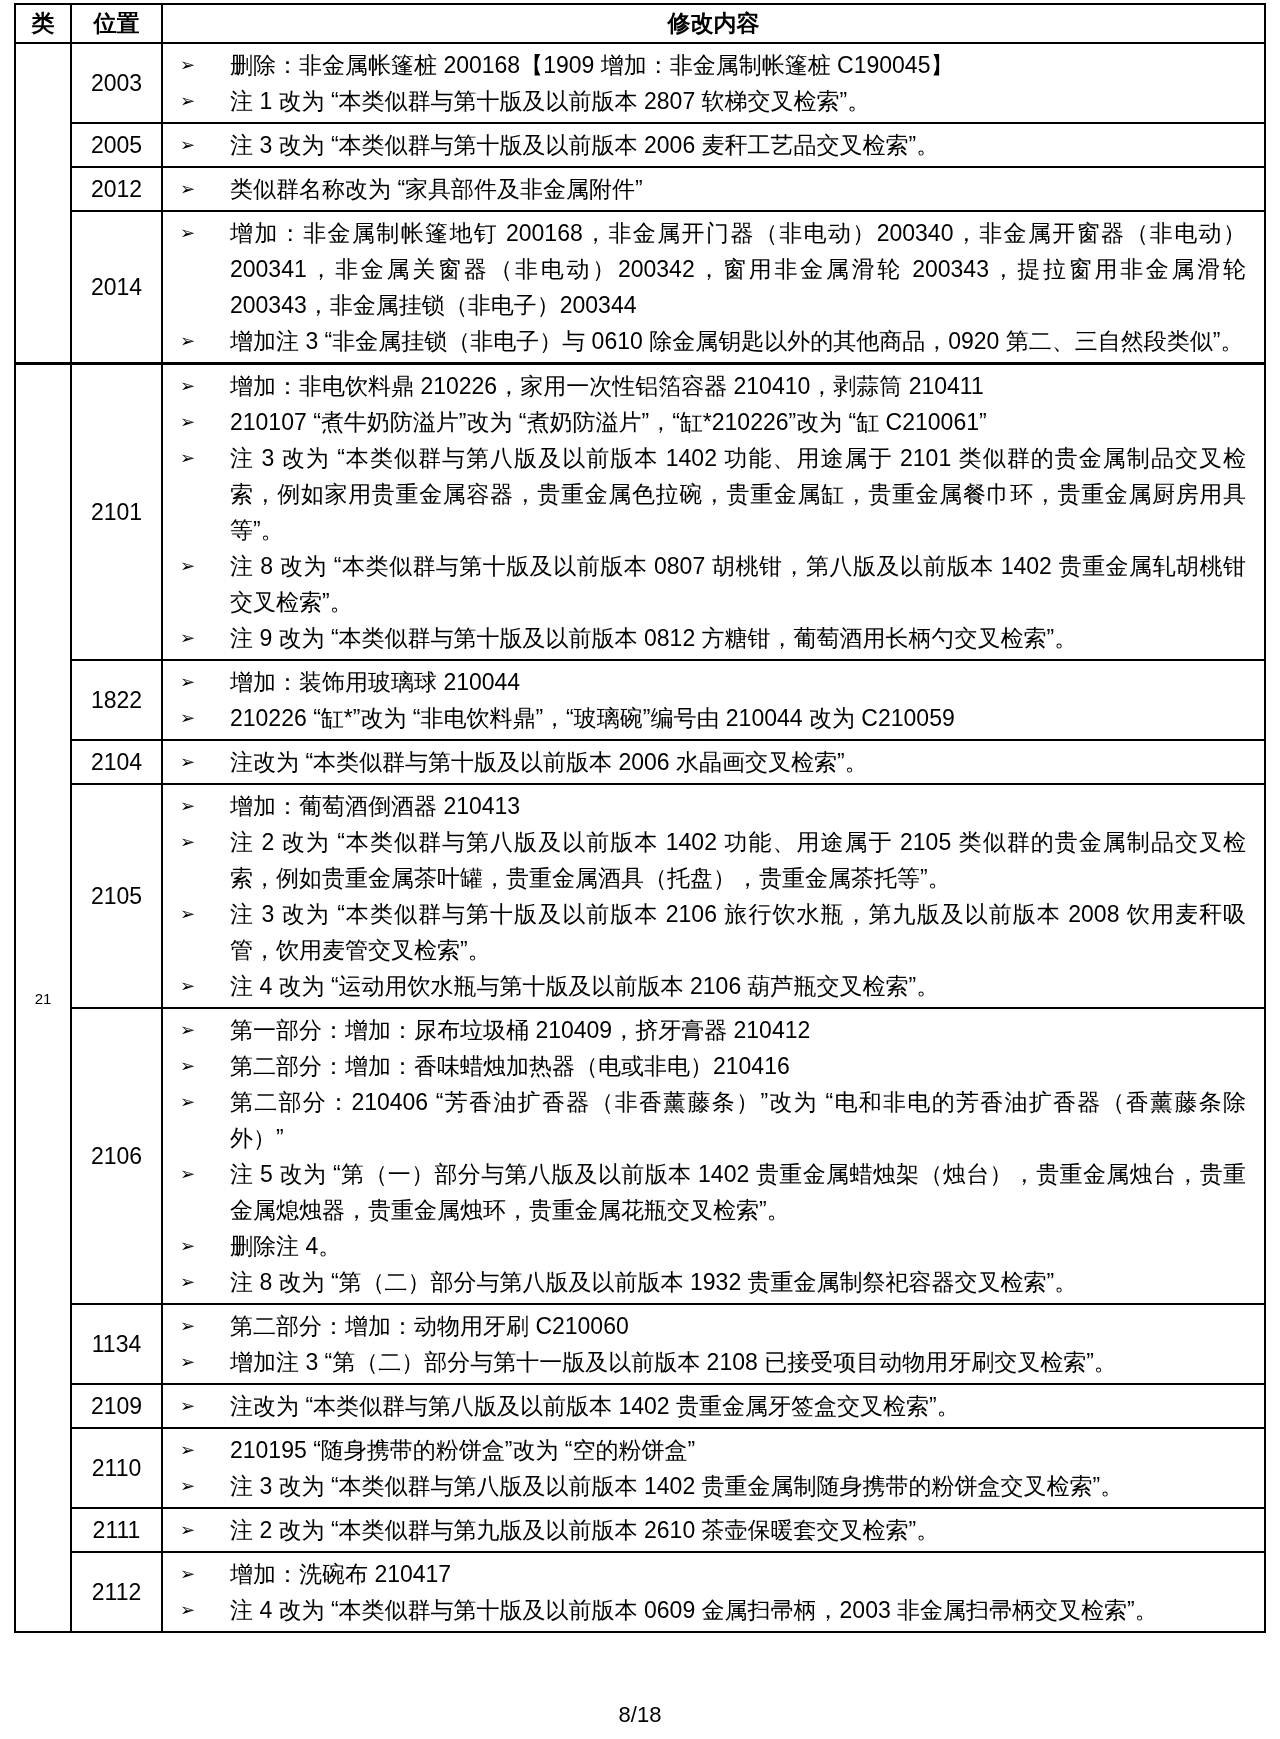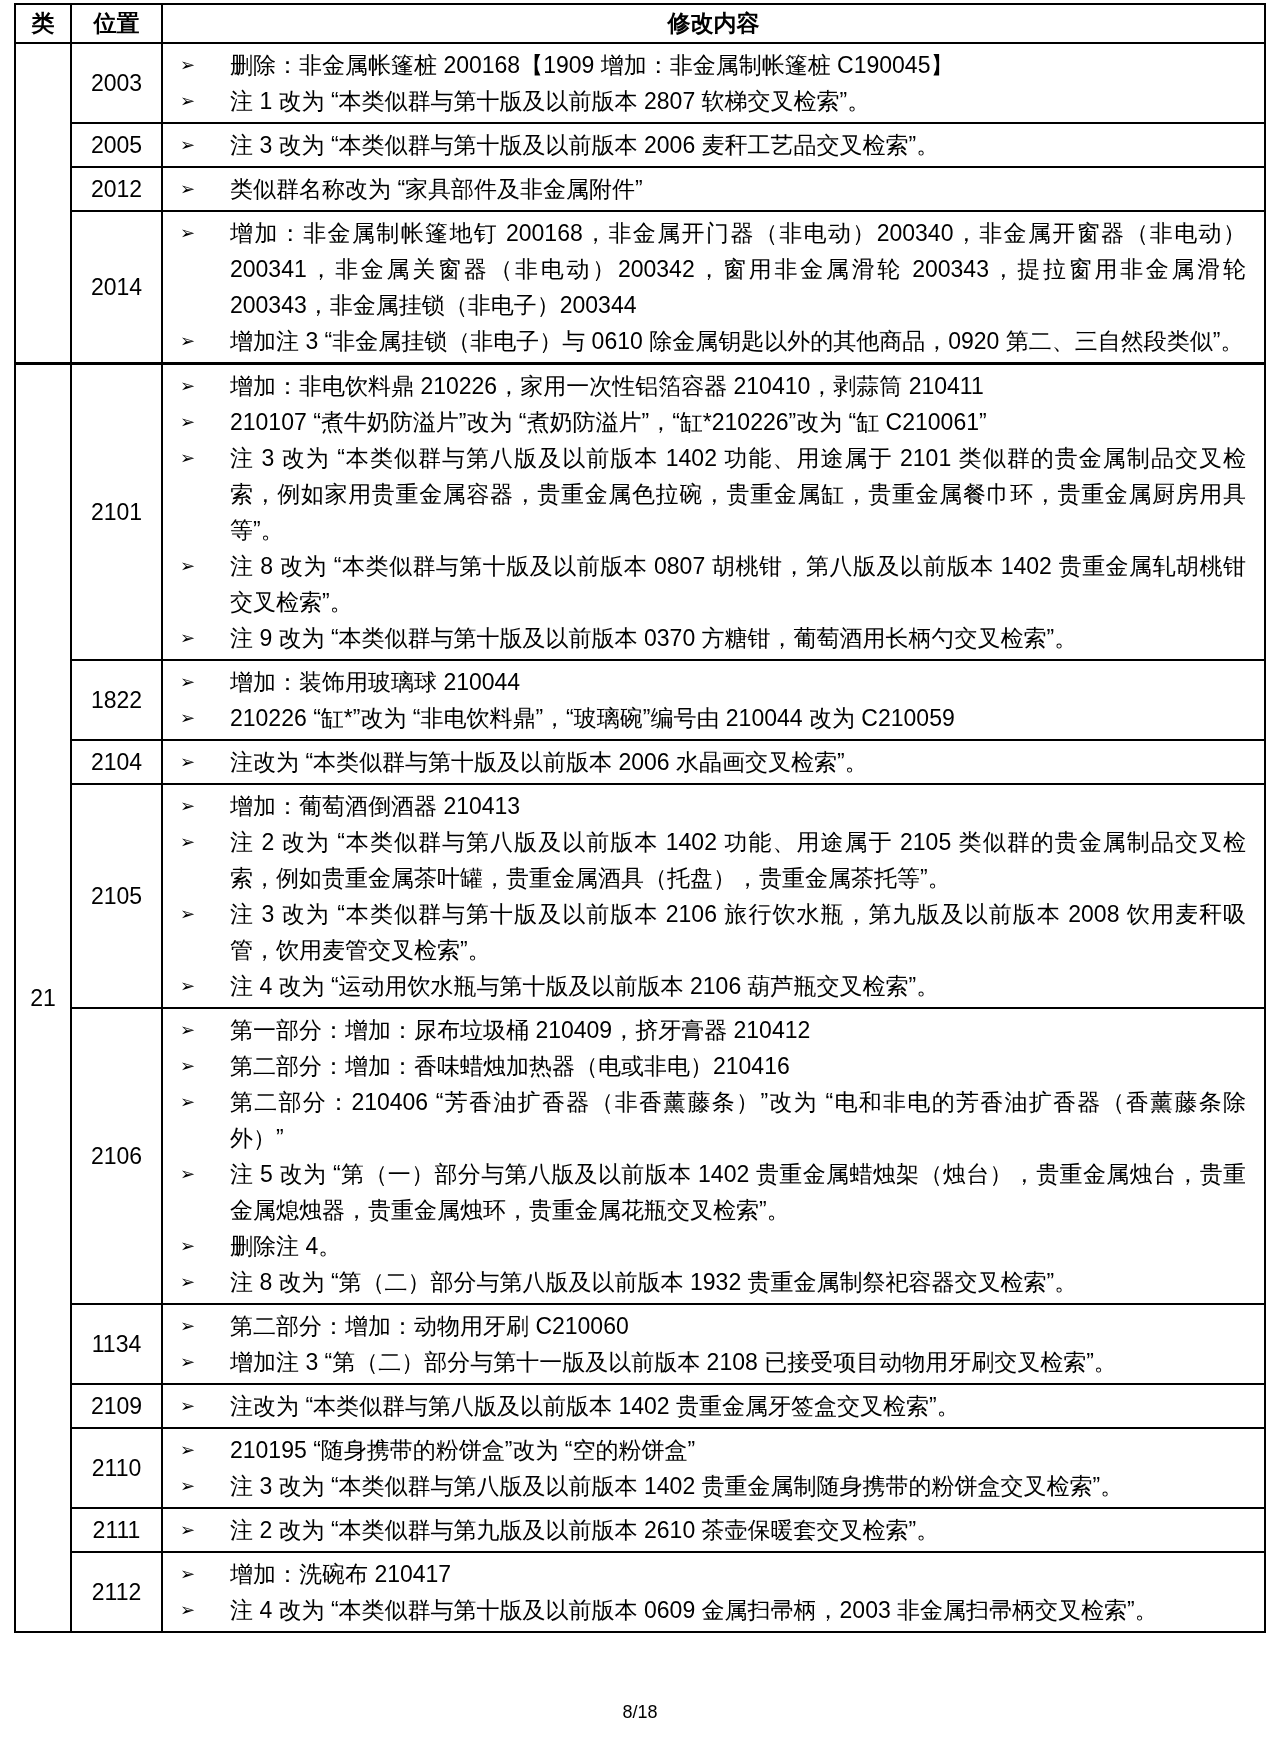--- a/index.html
+++ b/index.html
@@ -33,21 +33,21 @@
     height: 39px;
     font-size: 23px;
     font-weight: bold;
     text-align: center;
     vertical-align: middle;
     padding: 2px 0;
   }
   td.class-cell {
     text-align: center;
     vertical-align: middle;
-    font-size: 23px;
+    font-size: 15px;
   }
   td.pos-cell {
     text-align: center;
     vertical-align: middle;
     font-size: 23px;
     margin-top: 8px;
   }
   td.content-cell {
     vertical-align: middle;
     padding: 3px 18px 3px 0;
@@ -68,21 +68,21 @@
   }
   tr.group-start td {
     border-top: 3px solid #000000;
   }
   .footer {
     position: absolute;
     top: 1702px;
     left: 0;
     width: 1280px;
     text-align: center;
-    font-size: 18px;
+    font-size: 22px;
   }
 </style>
 </head>
 <body>
 
 <div class="page">
   <div class="table-wrap">
     <table class="doc-table">
       <colgroup>
         <col style="width:56px">
@@ -125,21 +125,21 @@
             </td>
           </tr>
           <tr class="group-start">
             <td class="class-cell" rowspan="10">21</td>
             <td class="pos-cell">2101</td>
             <td class="content-cell">
               <div class="item"><span class="bullet">➢</span><span class="item-text">增加：非电饮料鼎 210226，家用一次性铝箔容器 210410，剥蒜筒 210411</span></div>
               <div class="item"><span class="bullet">➢</span><span class="item-text">210107 “煮牛奶防溢片”改为 “煮奶防溢片”，“缸*210226”改为 “缸 C210061”</span></div>
               <div class="item"><span class="bullet">➢</span><span class="item-text">注 3 改为 “本类似群与第八版及以前版本 1402 功能、用途属于 2101 类似群的贵金属制品交叉检索，例如家用贵重金属容器，贵重金属色拉碗，贵重金属缸，贵重金属餐巾环，贵重金属厨房用具等”。</span></div>
               <div class="item"><span class="bullet">➢</span><span class="item-text">注 8 改为 “本类似群与第十版及以前版本 0807 胡桃钳，第八版及以前版本 1402 贵重金属轧胡桃钳交叉检索”。</span></div>
-              <div class="item"><span class="bullet">➢</span><span class="item-text">注 9 改为 “本类似群与第十版及以前版本 0370 方糖钳，葡萄酒用长柄勺交叉检索”。</span></div>
+              <div class="item"><span class="bullet">➢</span><span class="item-text">注 9 改为 “本类似群与第十版及以前版本 0812 方糖钳，葡萄酒用长柄勺交叉检索”。</span></div>
             </td>
           </tr>
           <tr>
             <td class="pos-cell">1822</td>
             <td class="content-cell">
               <div class="item"><span class="bullet">➢</span><span class="item-text">增加：装饰用玻璃球 210044</span></div>
               <div class="item"><span class="bullet">➢</span><span class="item-text">210226 “缸*”改为 “非电饮料鼎”，“玻璃碗”编号由 210044 改为 C210059</span></div>
             </td>
           </tr>
           <tr>

